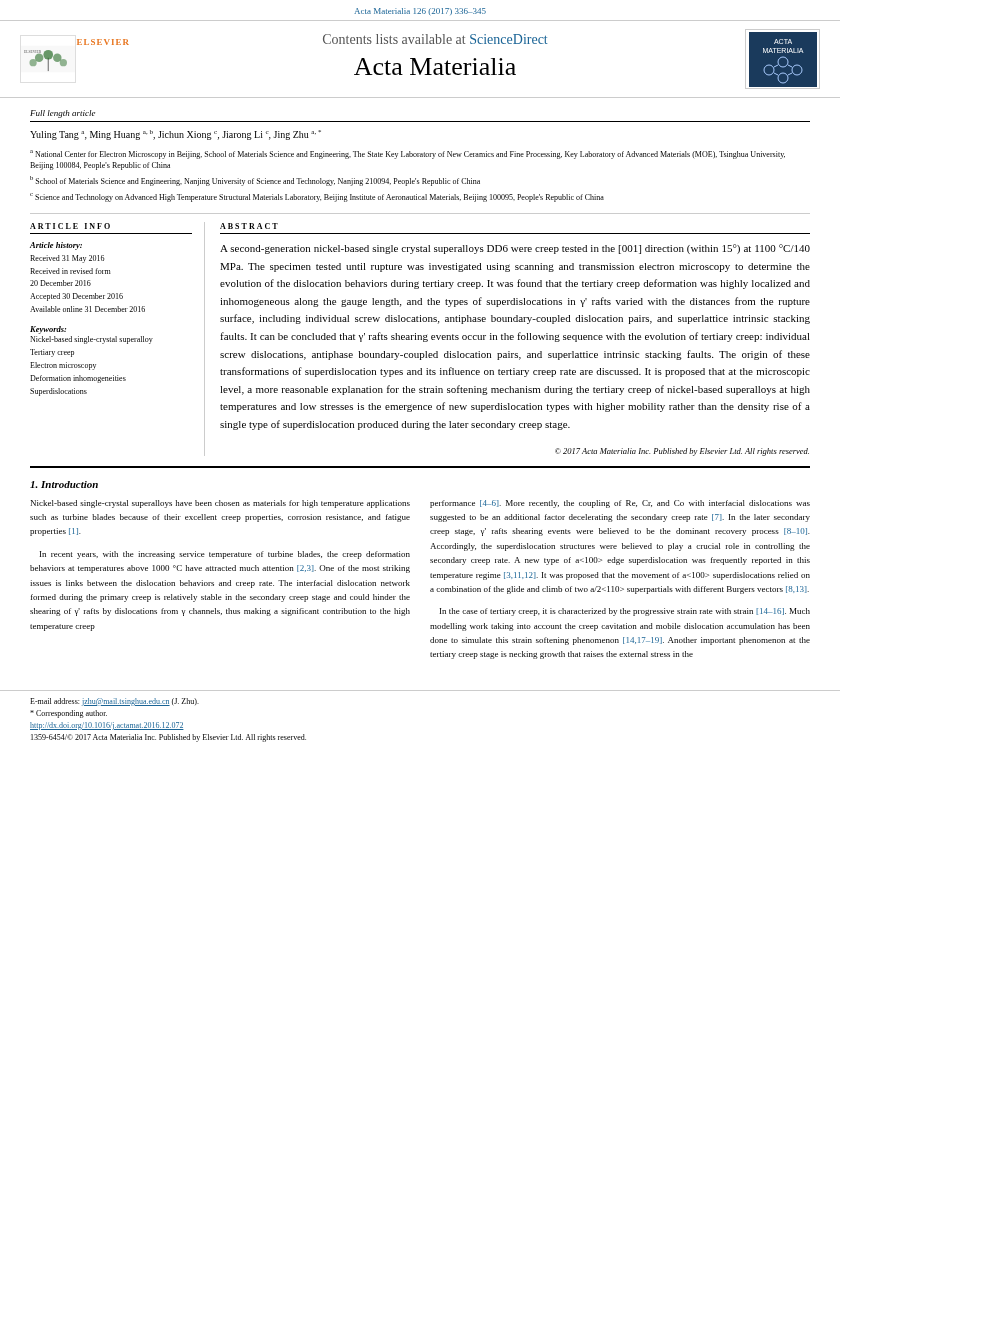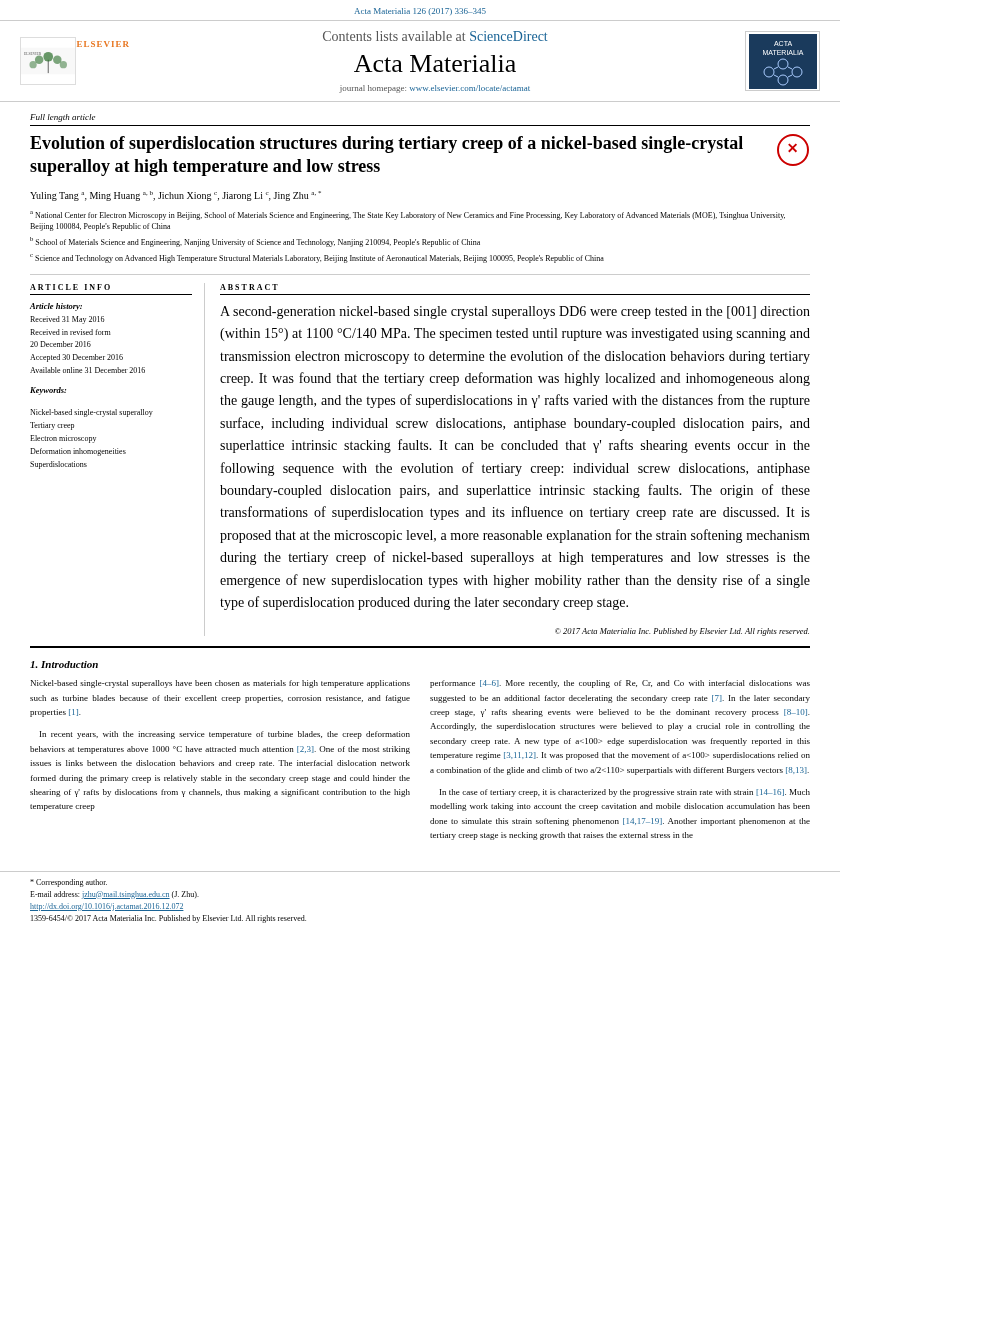--- a/index.html
+++ b/index.html
@@ -185,28 +185,28 @@
     .article-info-item {
       font-size: 8px;
       margin-bottom: 1px;
       line-height: 1.5;
     }
     .keywords-label {
       font-size: 8.5px;
       font-style: italic;
       font-weight: bold;
       margin-top: 8px;
-      margin-bottom: 12px;
+      margin-bottom: 0;
     }
     .keywords-item {
       font-size: 8px;
       margin-bottom: 1px;
     }
     .abstract-text {
-      font-size: 14px;
+      font-size: 11px;
       line-height: 1.6;
       text-align: justify;
       color: #000;
     }
     .copyright {
       font-size: 8.5px;
       text-align: right;
       margin-top: 12px;
       font-style: italic;
     }
@@ -305,24 +305,20 @@
         <div class="elsevier-text">ELSEVIER</div>
       </div>
     </div>
 
     <div class="journal-header-center">
       <div class="contents-available">
         <span>Contents lists available at</span>
         <a href="#">ScienceDirect</a>
       </div>
       <div class="journal-name">Acta Materialia</div>
-      <div class="journal-homepage">
-        <span>journal homepage:</span>
-        <a href="#">www.elsevier.com/locate/actamat</a>
-      </div>
     </div>
 
     <div class="journal-header-right">
       <div class="journal-logo-right">
         <svg width="68" height="55" viewBox="0 0 68 55" xmlns="http://www.w3.org/2000/svg">
           <rect width="68" height="55" fill="#1a3a5c"></rect>
           <text x="34" y="12" text-anchor="middle" font-size="7" fill="white" font-family="sans-serif">ACTA</text>
           <text x="34" y="21" text-anchor="middle" font-size="7" fill="white" font-family="sans-serif">MATERIALIA</text>
 
           <circle cx="20" cy="38" r="5" fill="none" stroke="#aaccff" stroke-width="1"></circle>
@@ -335,26 +331,20 @@
           <line x1="39" y1="43" x2="43" y2="41" stroke="#aaccff" stroke-width="1"></line>
         </svg>
       </div>
     </div>
   </div>
 
   <div class="article-body">
 
     <div class="article-type">Full length article</div>
 
-    <div class="article-title">
-      <div class="article-title-text">Evolution of superdislocation structures during tertiary creep of a nickel-based single-crystal superalloy at high temperature and low stress</div>
-      <div class="crossmark">
-        <div class="crossmark-icon">✕</div>
-      </div>
-    </div>
 
     <div class="authors">
       <span>Yuling Tang</span>
       <sup>a</sup>,
       <span>Ming Huang</span>
       <sup>a, b</sup>,
       <span>Jichun Xiong</span>
       <sup>c</sup>,
       <span>Jiarong Li</span>
       <sup>c</sup>,
@@ -413,25 +403,25 @@
         <div class="intro-col">
           <p>performance <a href="#" class="ref-link">[4–6]</a>. More recently, the coupling of Re, Cr, and Co with interfacial dislocations was suggested to be an additional factor decelerating the secondary creep rate <a href="#" class="ref-link">[7]</a>. In the later secondary creep stage, γ' rafts shearing events were believed to be the dominant recovery process <a href="#" class="ref-link">[8–10]</a>. Accordingly, the superdislocation structures were believed to play a crucial role in controlling the secondary creep rate. A new type of a&lt;100&gt; edge superdislocation was frequently reported in this temperature regime <a href="#" class="ref-link">[3,11,12]</a>. It was proposed that the movement of a&lt;100&gt; superdislocations relied on a combination of the glide and climb of two a/2&lt;110&gt; superpartials with different Burgers vectors <a href="#" class="ref-link">[8,13]</a>.</p>
           <p>In the case of tertiary creep, it is characterized by the progressive strain rate with strain <a href="#" class="ref-link">[14–16]</a>. Much modelling work taking into account the creep cavitation and mobile dislocation accumulation has been done to simulate this strain softening phenomenon <a href="#" class="ref-link">[14,17–19]</a>. Another important phenomenon at the tertiary creep stage is necking growth that raises the external stress in the</p>
         </div>
       </div>
     </div>
   </div>
 
   <div class="footer">
     <div class="footer-note">
-      <span>* Corresponding author.</span>
-    </div>
-    <div class="footer-note">
       <span>E-mail address:</span>
       <a href="#" class="footer-email">jzhu@mail.tsinghua.edu.cn</a>
       <span> (J. Zhu).</span>
     </div>
     <div class="footer-note">
+      <span>* Corresponding author.</span>
+    </div>
+    <div class="footer-note">
       <a href="#" class="footer-email">http://dx.doi.org/10.1016/j.actamat.2016.12.072</a>
     </div>
     <div class="footer-copyright">1359-6454/© 2017 Acta Materialia Inc. Published by Elsevier Ltd. All rights reserved.</div>
   </div>
 </div>
 
 </body></html>

